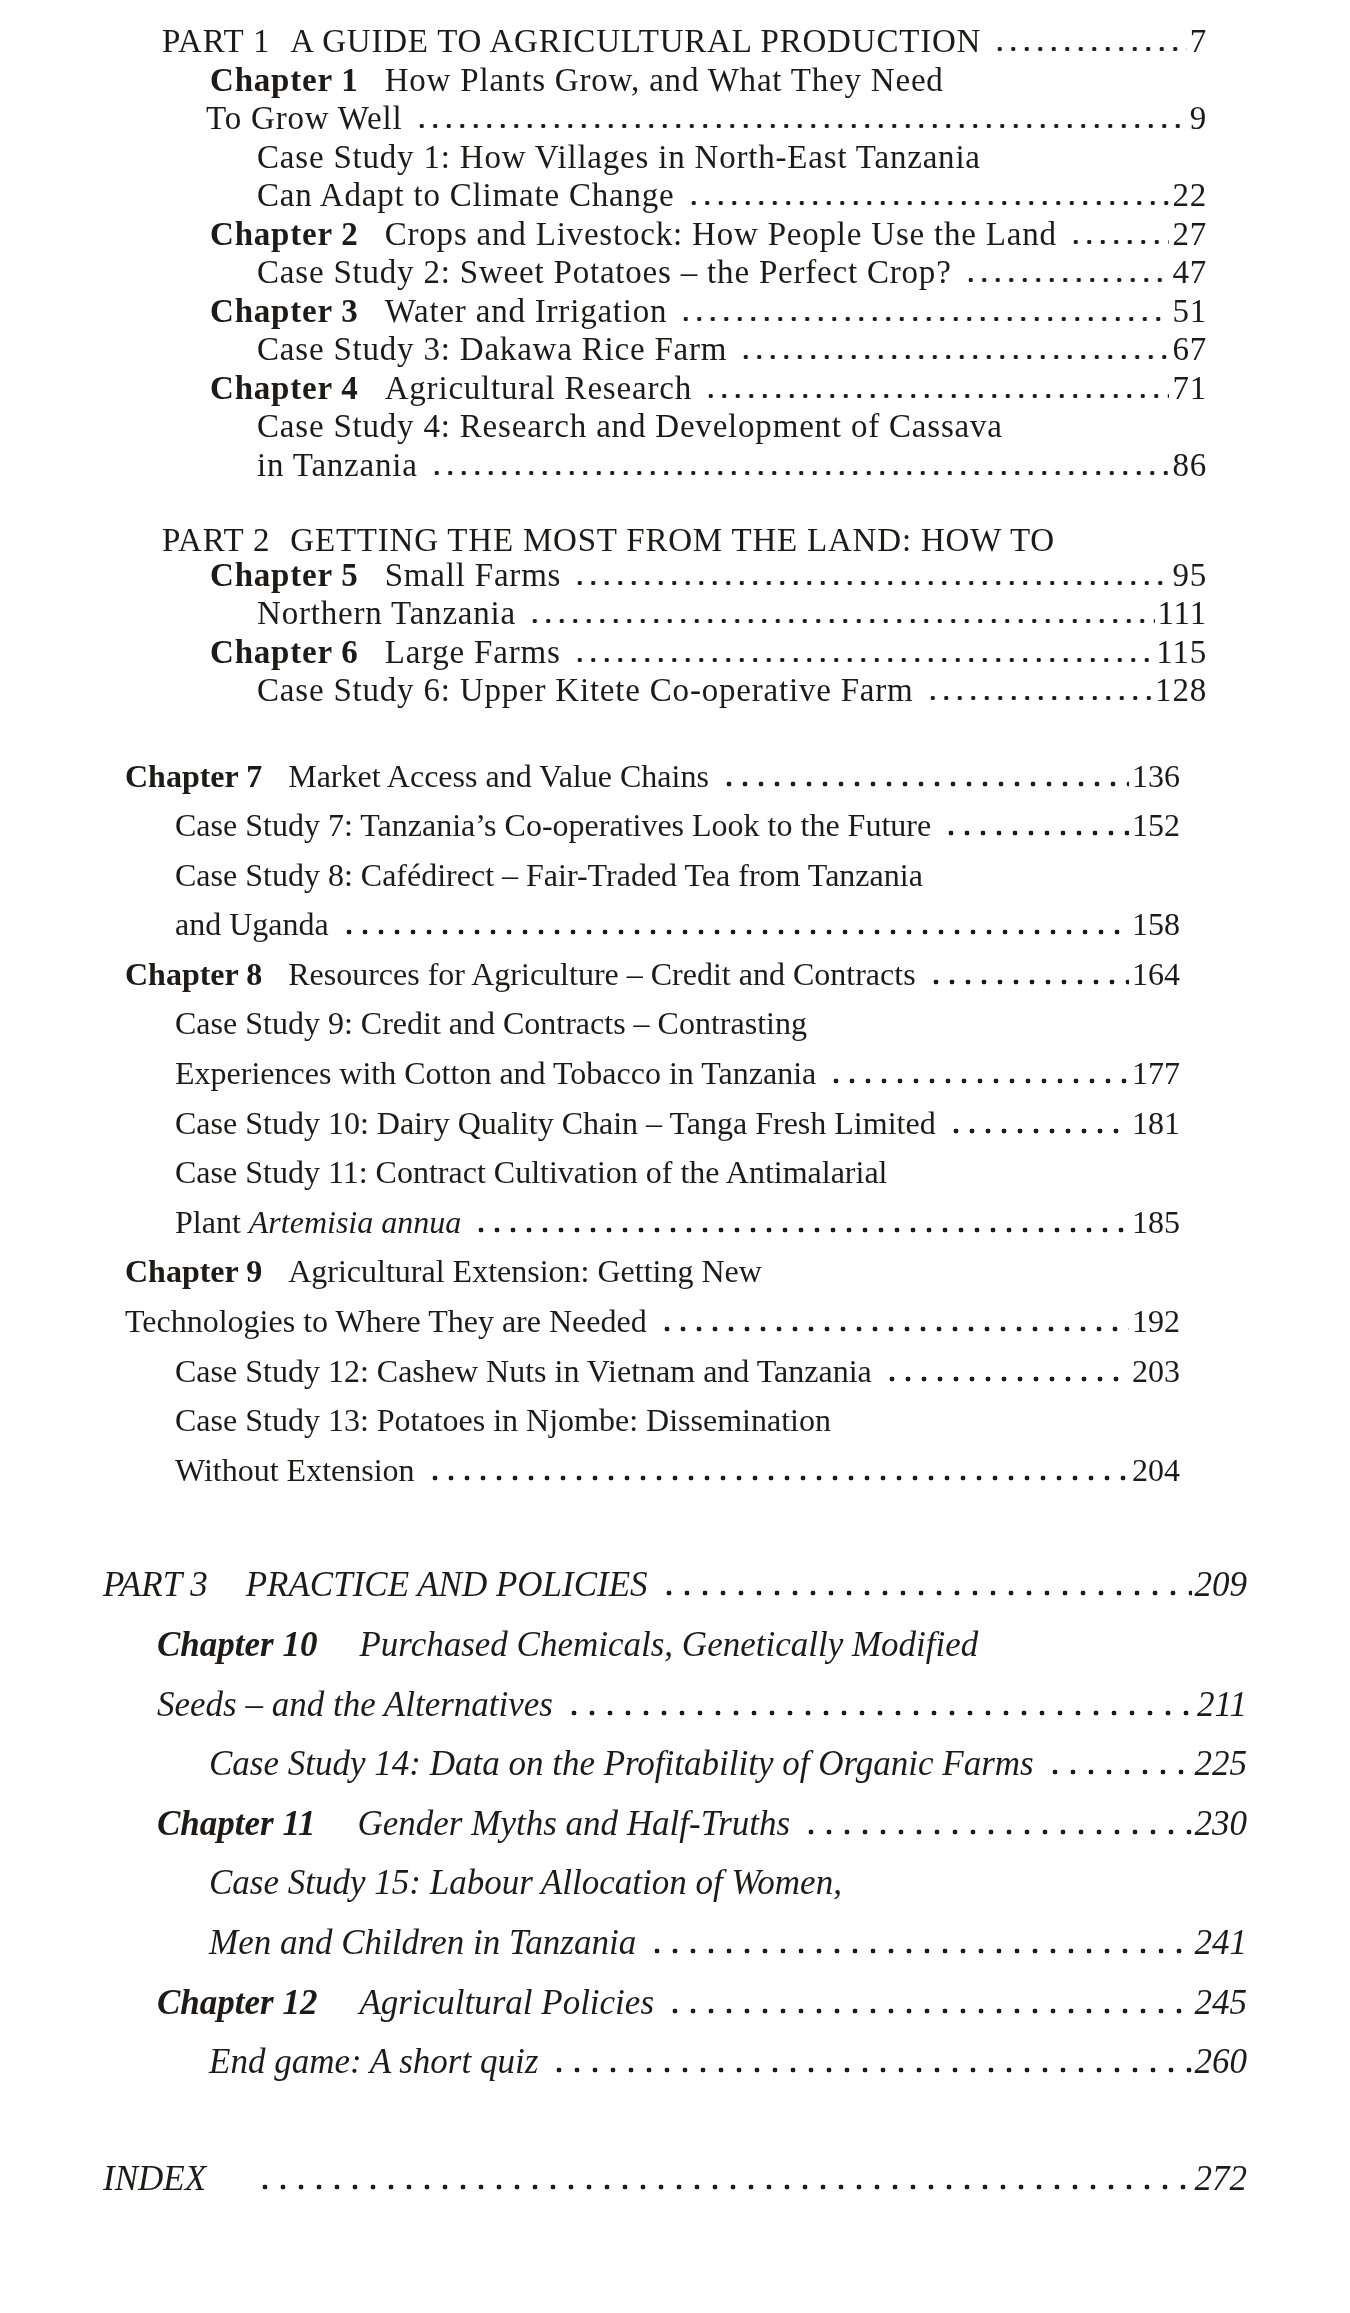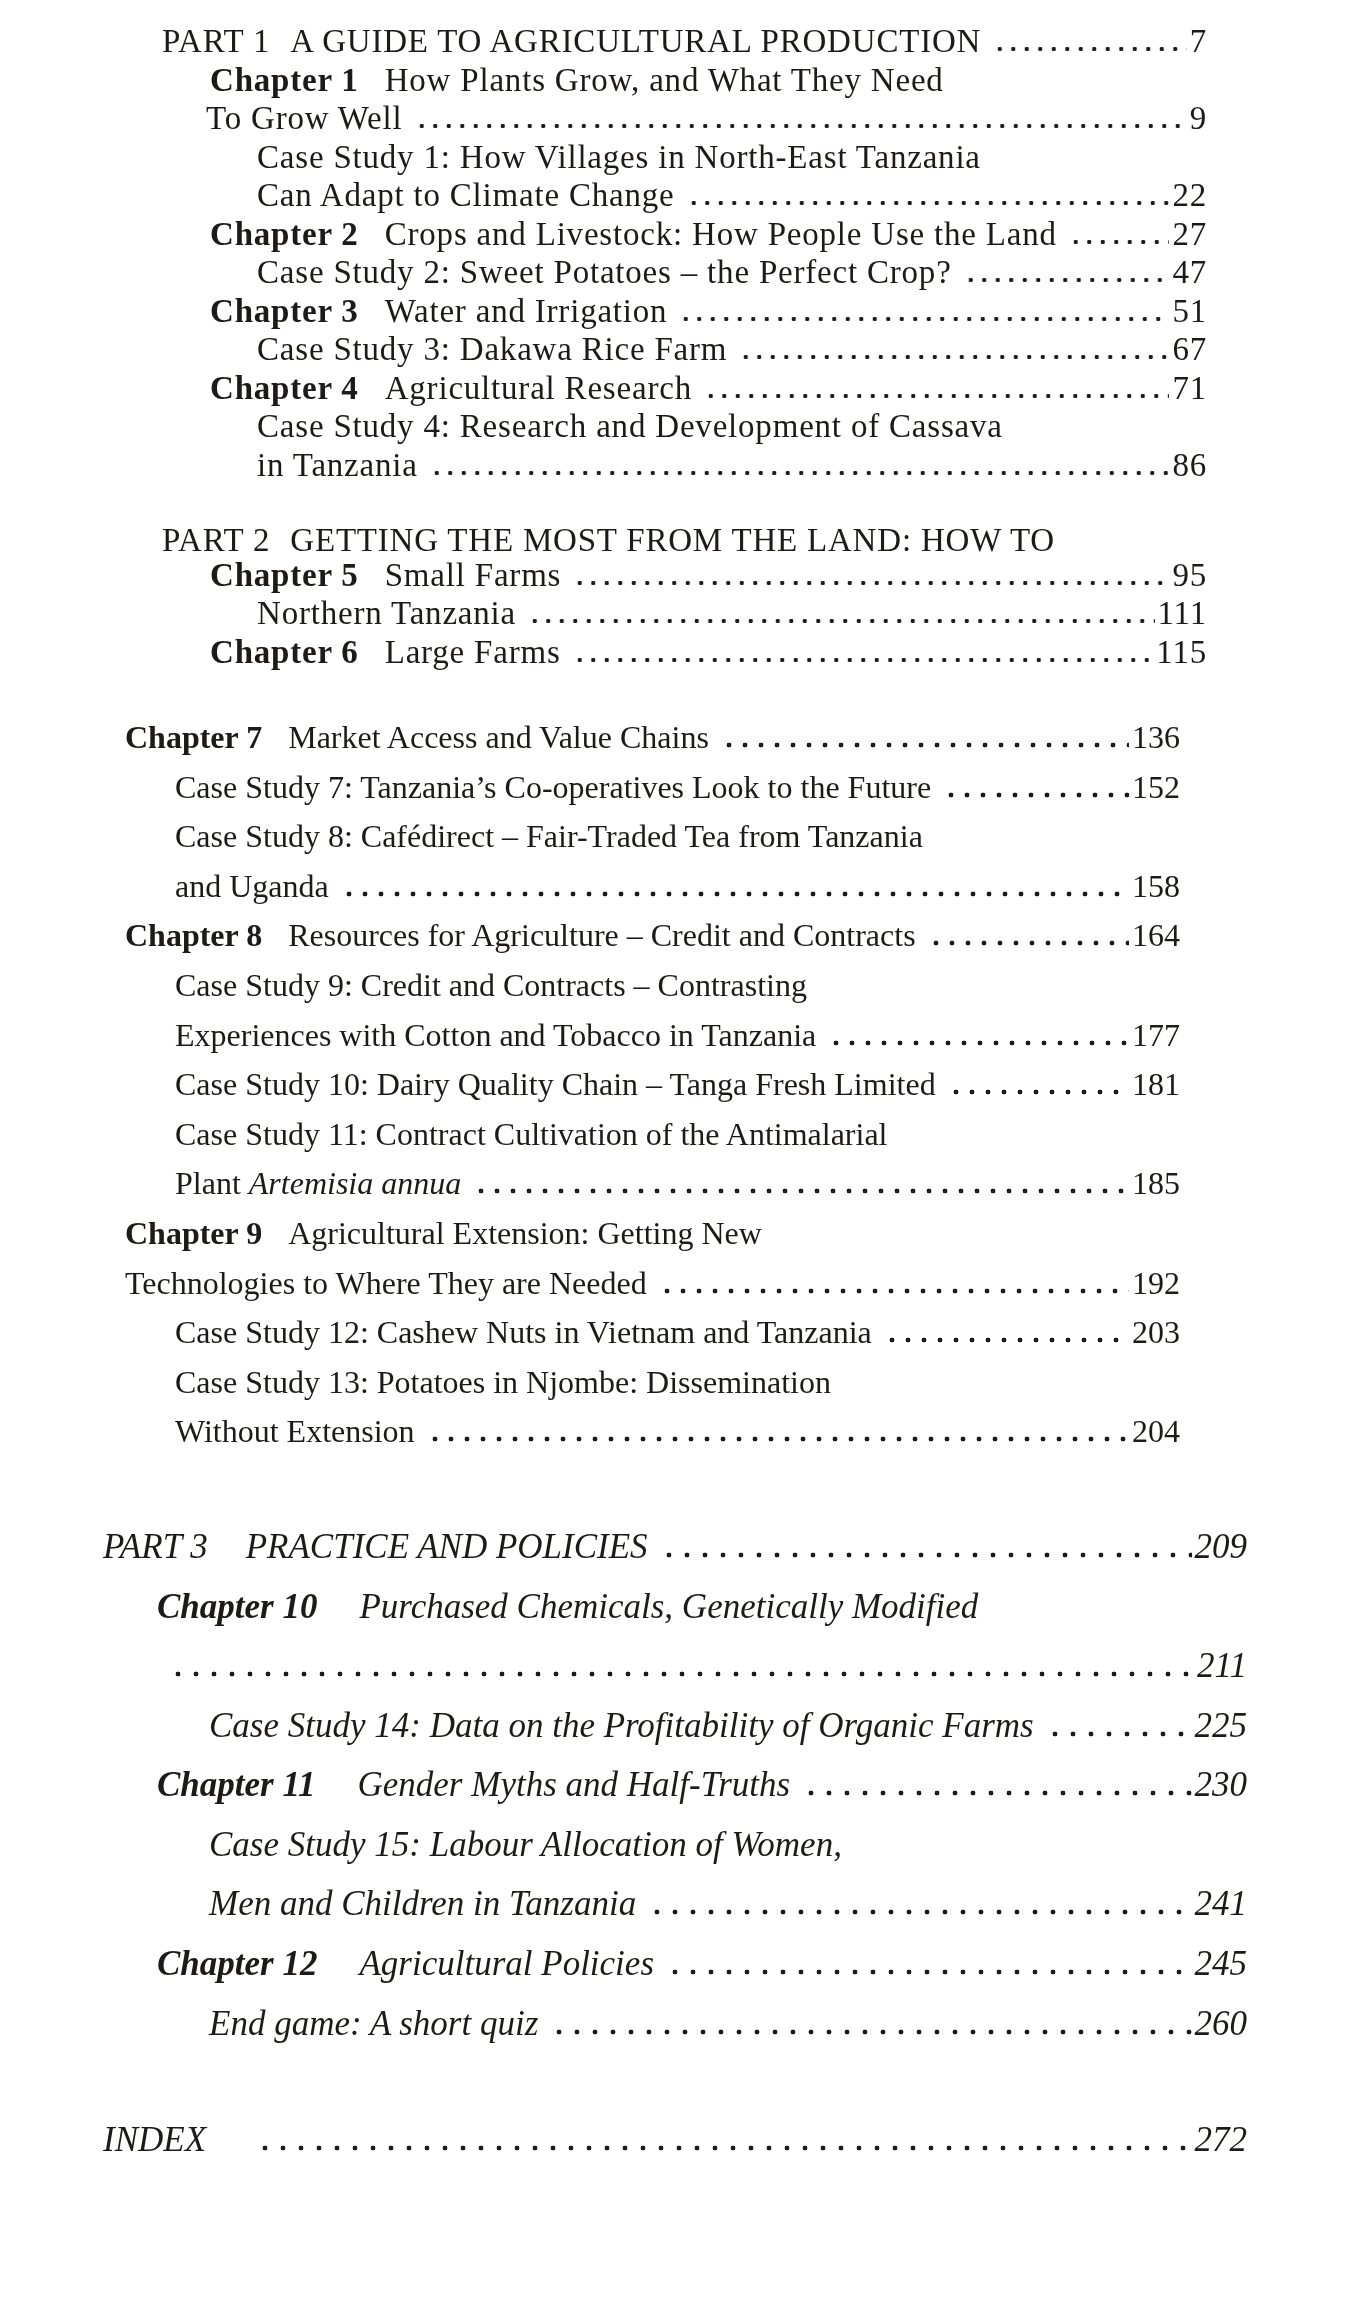--- a/index.html
+++ b/index.html
@@ -97,20 +97,21 @@
       <div class="row t-case"><span class="txt">Case Study 2: Sweet Potatoes – the Perfect Crop?</span><span class="leader"></span><span class="page">47</span></div>
       <div class="row t-chapter"><span class="label">Chapter 3</span><span class="txt">Water and Irrigation</span><span class="leader"></span><span class="page">51</span></div>
       <div class="row t-case"><span class="txt">Case Study 3: Dakawa Rice Farm</span><span class="leader"></span><span class="page">67</span></div>
       <div class="row t-chapter"><span class="label">Chapter 4</span><span class="txt">Agricultural Research</span><span class="leader"></span><span class="page">71</span></div>
       <div class="row t-case"><span class="txt">Case Study 4: Research and Development of Cassava</span></div>
       <div class="row t-case-cont"><span class="txt">in Tanzania</span><span class="leader"></span><span class="page">86</span></div>
       <div class="row t-part"><span class="label">PART 2</span><span class="txt">GETTING THE MOST FROM THE LAND: HOW TO</span></div>
       <div class="row t-chapter"><span class="label">Chapter 5</span><span class="txt">Small Farms</span><span class="leader"></span><span class="page">95</span></div>
       <div class="row t-case-cont"><span class="txt">Northern Tanzania</span><span class="leader"></span><span class="page">111</span></div>
       <div class="row t-chapter"><span class="label">Chapter 6</span><span class="txt">Large Farms</span><span class="leader"></span><span class="page">115</span></div>
+      <div class="row t-case"><span class="txt">Case Study 6: Upper Kitete Co-operative Farm</span><span class="leader"></span><span class="page">128</span></div>
     </section>
   <section class="section s2">
       <div class="row t-chapter"><span class="label">Chapter 7</span><span class="txt">Market Access and Value Chains</span><span class="leader"></span><span class="page">136</span></div>
       <div class="row t-case"><span class="txt">Case Study 7: Tanzania’s Co-operatives Look to the Future</span><span class="leader"></span><span class="page">152</span></div>
       <div class="row t-case"><span class="txt">Case Study 8: Cafédirect – Fair-Traded Tea from Tanzania</span></div>
       <div class="row t-case-cont"><span class="txt">and Uganda</span><span class="leader"></span><span class="page">158</span></div>
       <div class="row t-chapter"><span class="label">Chapter 8</span><span class="txt">Resources for Agriculture – Credit and Contracts</span><span class="leader"></span><span class="page">164</span></div>
       <div class="row t-case"><span class="txt">Case Study 9: Credit and Contracts – Contrasting</span></div>
       <div class="row t-case-cont"><span class="txt">Experiences with Cotton and Tobacco in Tanzania</span><span class="leader"></span><span class="page">177</span></div>
       <div class="row t-case"><span class="txt">Case Study 10: Dairy Quality Chain – Tanga Fresh Limited</span><span class="leader"></span><span class="page">181</span></div>
@@ -118,21 +119,21 @@
       <div class="row t-case-cont"><span class="txt">Plant </span><em class="txt txt-i">Artemisia annua</em><span class="leader"></span><span class="page">185</span></div>
       <div class="row t-chapter"><span class="label">Chapter 9</span><span class="txt">Agricultural Extension: Getting New</span></div>
       <div class="row t-chapter-cont"><span class="txt">Technologies to Where They are Needed</span><span class="leader"></span><span class="page">192</span></div>
       <div class="row t-case"><span class="txt">Case Study 12: Cashew Nuts in Vietnam and Tanzania</span><span class="leader"></span><span class="page">203</span></div>
       <div class="row t-case"><span class="txt">Case Study 13: Potatoes in Njombe: Dissemination</span></div>
       <div class="row t-case-cont"><span class="txt">Without Extension</span><span class="leader"></span><span class="page">204</span></div>
     </section>
   <section class="section s3">
       <div class="row t-part"><span class="label">PART 3</span><span class="txt">PRACTICE AND POLICIES</span><span class="leader"></span><span class="page">209</span></div>
       <div class="row t-chapter"><span class="label">Chapter 10</span><span class="txt">Purchased Chemicals, Genetically Modified</span></div>
-      <div class="row t-chapter-cont"><span class="leader"></span><span class="page">211</span></div>
+      <div class="row t-chapter-cont"><span class="txt">Seeds – and the Alternatives</span><span class="leader"></span><span class="page">211</span></div>
       <div class="row t-case"><span class="txt">Case Study 14: Data on the Profitability of Organic Farms</span><span class="leader"></span><span class="page">225</span></div>
       <div class="row t-chapter"><span class="label">Chapter 11</span><span class="txt">Gender Myths and Half-Truths</span><span class="leader"></span><span class="page">230</span></div>
       <div class="row t-case"><span class="txt">Case Study 15: Labour Allocation of Women,</span></div>
       <div class="row t-case-cont"><span class="txt">Men and Children in Tanzania</span><span class="leader"></span><span class="page">241</span></div>
       <div class="row t-chapter"><span class="label">Chapter 12</span><span class="txt">Agricultural Policies</span><span class="leader"></span><span class="page">245</span></div>
       <div class="row t-case"><span class="txt">End game: A short quiz</span><span class="leader"></span><span class="page">260</span></div>
       <div class="row t-part"><span class="label">INDEX</span><span class="leader"></span><span class="page">272</span></div>
     </section>
 </main>
 

